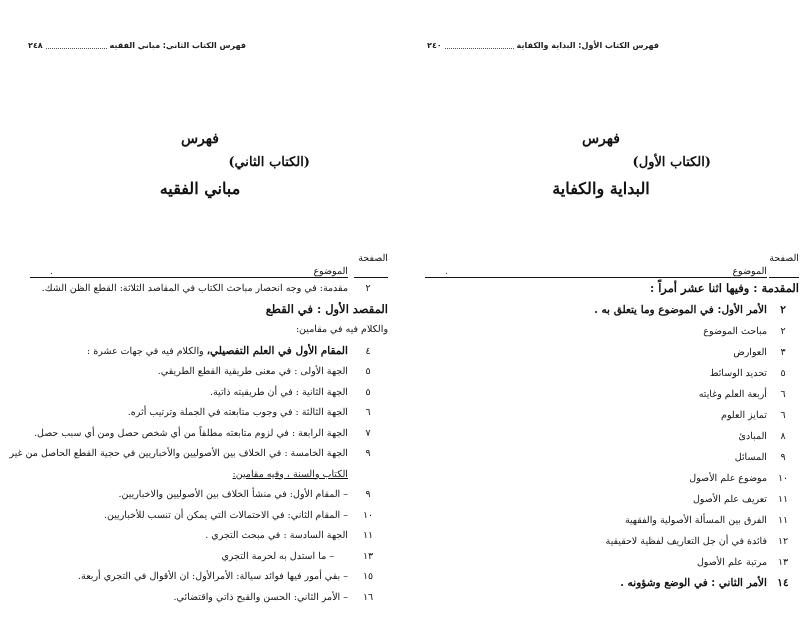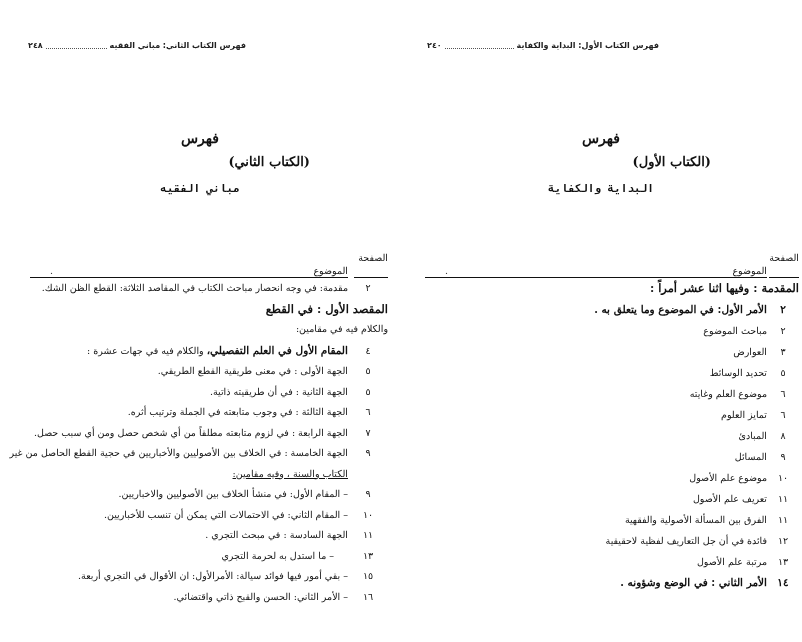--- a/index.html
+++ b/index.html
@@ -22,21 +22,21 @@
   .rh-dots { flex: 1; border-bottom: 1px dotted #555; margin: 0 3px; height: 7px; }
   .rh-num { white-space: nowrap; }
 
   .title-block {
     position: absolute; top: 126px; text-align: center; direction: rtl; font-weight: bold;
   }
   .page-left .title-block { left: 90px; width: 220px; }
   .page-right .title-block { left: 90px; width: 220px; }
   .tb-line1 { font-size: 14px; line-height: 24px; }
   .tb-line2 { font-size: 13px; line-height: 24px; text-align: right; }
-  .tb-line3 { font-size: 11px; line-height: 30px; letter-spacing: 1px; font-family: Liberation Mono, monospace; }
+  .tb-line3 { font-size: 16px; line-height: 30px; letter-spacing: 1px; }
 
   .toc {
     position: absolute; direction: rtl; font-size: 9.5px;
   }
   .page-left .toc { top: 262px; left: 30px; width: 358px; }
   .page-right .toc { top: 262px; left: 24px; width: 374px; }
 
   .toc-head { display: flex; align-items: flex-end; height: 16px; }
   .th-page { font-size: 9.5px; padding-bottom: 14px; border-bottom: 1.5px solid #111; white-space: nowrap; }
   .th-subject { font-size: 9.5px; padding-bottom: 1px; border-bottom: 1.5px solid #111; flex: 1; display: flex; justify-content: space-between; }
@@ -183,21 +183,21 @@
     <div class="toc-row">
       <span class="tr-num">٣</span>
       <span class="tr-text">العوارض</span>
     </div>
     <div class="toc-row">
       <span class="tr-num">٥</span>
       <span class="tr-text">تحديد الوسائط</span>
     </div>
     <div class="toc-row">
       <span class="tr-num">٦</span>
-      <span class="tr-text">موضوع العلم وغايته</span>
+      <span class="tr-text">أربعة العلم وغايته</span>
     </div>
     <div class="toc-row">
       <span class="tr-num">٦</span>
       <span class="tr-text">تمايز العلوم</span>
     </div>
     <div class="toc-row">
       <span class="tr-num">٨</span>
       <span class="tr-text">المبادئ</span>
     </div>
     <div class="toc-row">

